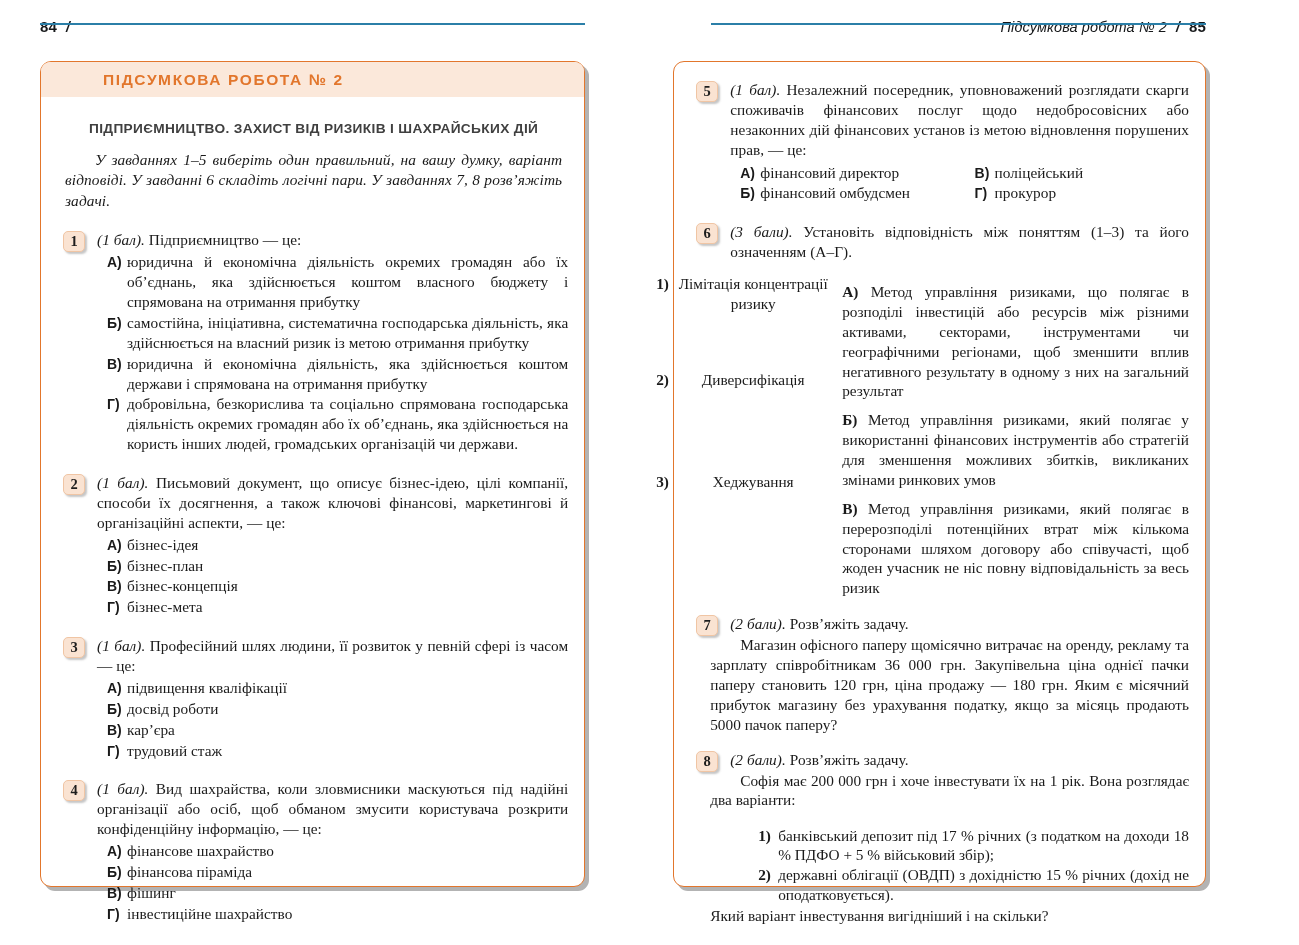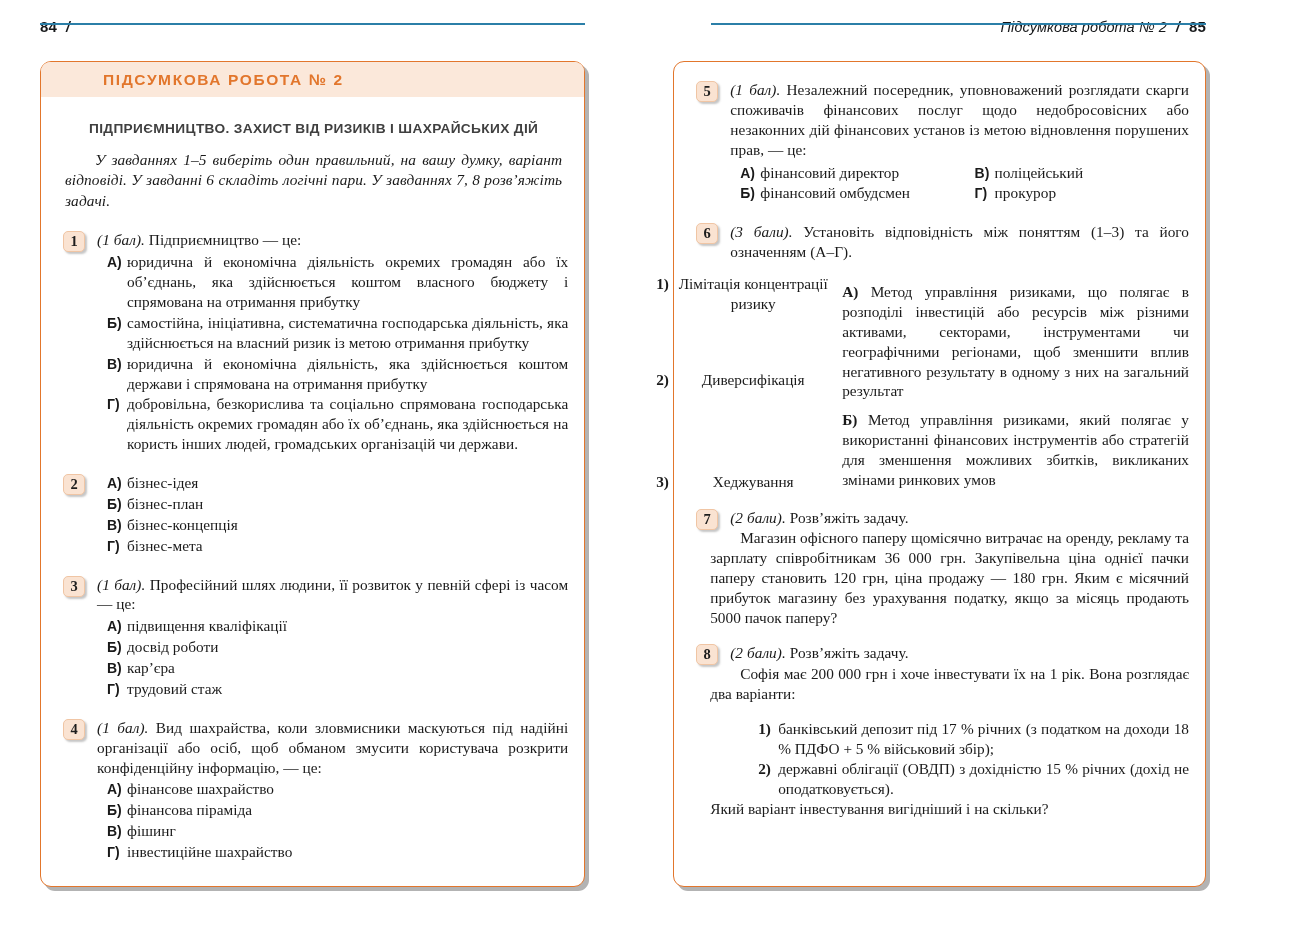--- a/index.html
+++ b/index.html
@@ -322,20 +322,21 @@
             </li>
             <li class="opt">
               <span class="opt-letter">Г)</span>
               <span class="opt-text">добровільна, безкорислива та соціально спрямована господарська діяльність окремих громадян або їх об’єднань, яка здійснюється на користь інших людей, громадських організацій чи держави.</span>
             </li>
           </ul>
         </div>
 
         <div class="q">
           <span class="q-badge">2</span>
+          <p class="q-stem"><span class="pts">(1 бал).</span><span> Письмовий документ, що описує бізнес-ідею, цілі компанії, способи їх досягнення, а також ключові фінансові, маркетингові й організаційні аспекти, — це:</span></p>
           <ul class="opts">
             <li class="opt">
               <span class="opt-letter">А)</span>
               <span class="opt-text nowrap">бізнес-ідея</span>
             </li>
             <li class="opt">
               <span class="opt-letter">Б)</span>
               <span class="opt-text nowrap">бізнес-план</span>
             </li>
             <li class="opt">
@@ -454,20 +455,21 @@
             </div>
             <div class="match-term" style="margin-top:82px;">
               <span class="m-num">3)</span>
               <span class="m-label">Хеджування</span>
             </div>
           </div>
 
           <div class="match-col-right">
             <div class="match-def"><span class="m-let">А)</span><span> Метод управління ризиками, що полягає в розподілі інвестицій або ресурсів між різними активами, секторами, інструментами чи географічними регіонами, щоб зменшити вплив негативного результату в одному з них на загальний результат</span></div>
             <div class="match-def"><span class="m-let">Б)</span><span> Метод управління ризиками, який полягає у використанні фінансових інструментів або стратегій для зменшення можливих збитків, викликаних змінами ринкових умов</span></div>
+            <div class="match-def"><span class="m-let">В)</span><span> Метод управління ризиками, який полягає в перерозподілі потенційних втрат між кількома сторонами шляхом договору або співучасті, щоб жоден учасник не ніс повну відповідальність за весь ризик</span></div>
           </div>
         </div>
 
         <div class="q" style="margin-top:16px;">
           <span class="q-badge">7</span>
           <p class="q-stem"><span class="pts">(2 бали).</span><span> Розв’яжіть задачу.</span></p>
           <p class="prob-body">Магазин офісного паперу щомісячно витрачає на оренду, рекламу та зарплату співробітникам 36 000 грн. Закупівельна ціна однієї пачки паперу становить 120 грн, ціна продажу — 180 грн. Яким є місячний прибуток магазину без урахування податку, якщо за місяць продають 5000 пачок паперу?</p>
         </div>
 
         <div class="q" style="margin-top:14px;">

